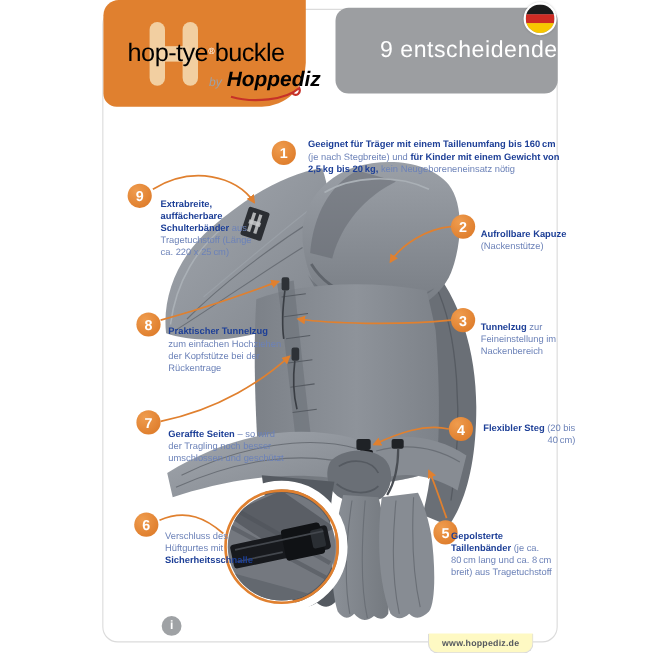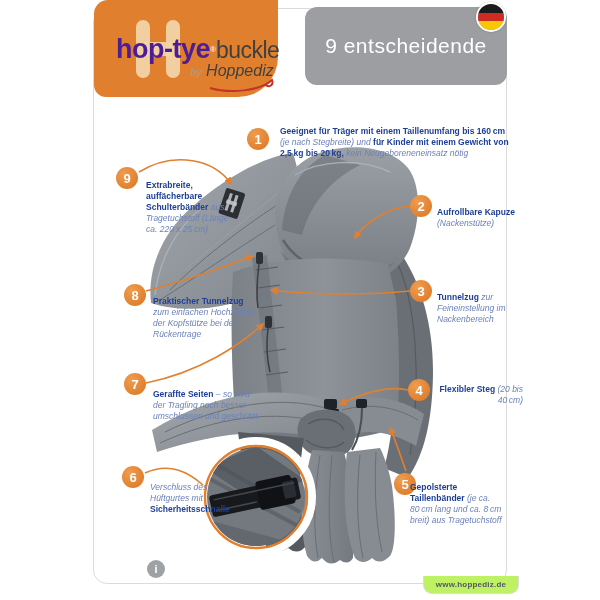--- a/index.html
+++ b/index.html
@@ -5,60 +5,60 @@
   html,body{margin:0;padding:0;background:#fff;}
   .page{position:relative;width:600px;height:600px;background:#fff;overflow:hidden;
         font-family:"Liberation Sans",sans-serif;}
   .frame{position:absolute;left:93px;top:8px;width:412px;height:574px;
          border:1.5px solid #dbdbdb;border-radius:14px;background:#fff;}
   
   .logo-box{position:absolute;left:94px;top:0;width:184px;height:97px;background:var(--orange,#DF8030);
             border-radius:14px 0 40px 12px;z-index:5;}
   .logo-h{position:absolute;left:40px;top:18px;z-index:1;}
   .logo-row{position:absolute;left:22px;top:34px;z-index:2;white-space:nowrap;}
-  .logo-bold{font-weight:bold;color:#4c1d95;font-size:27px;letter-spacing:-0.5px;}
+  .logo-bold{font-weight:normal;color:#000000;font-size:23px;letter-spacing:-0.5px;}
   .logo-reg{font-size:8px;color:#fff;vertical-align:super;}
-  .logo-light{color:#404040;font-size:23px;letter-spacing:-0.5px;}
+  .logo-light{color:#000000;font-size:23px;letter-spacing:-0.5px;}
   .byline{position:absolute;left:96px;top:62px;z-index:2;white-space:nowrap;}
   .by-txt{font-style:italic;color:#9ea1a6;font-size:11px;}
-  .by-brand{font-style:italic;font-weight:normal;color:#404040;font-size:16px;}
+  .by-brand{font-style:italic;font-weight:bold;color:#000000;font-size:19px;}
   .by-swoosh{position:absolute;left:18px;top:14px;}
   .title-box{position:absolute;left:305px;top:7px;width:202px;height:78px;background:var(--gray-box,#9c9ea1);
-             border-radius:12px;z-index:5;display:flex;flex-direction:column;align-items:center;justify-content:center;}
+             border-radius:12px;z-index:5;display:flex;flex-direction:column;align-items:flex-end;justify-content:center;}
   .title-line{color:#fff;font-size:21px;font-weight:400;letter-spacing:0.5px;line-height:26px;}
   .flag{position:absolute;left:476px;top:2px;width:26px;height:26px;border-radius:50%;
         border:2.5px solid #fff;overflow:hidden;z-index:6;box-shadow:0 0 2px rgba(0,0,0,.25);}
   .flag div{height:33.4%;}
   .flag .f1{background:#1b1b1b;} .flag .f2{background:#ce2b23;} .flag .f3{background:#f8c700;}
   
   .art{position:absolute;left:0;top:0;z-index:2;}
   
   .callout{position:absolute;z-index:4;}
   .co-num{position:absolute;left:0;top:0;width:22px;height:22px;border-radius:50%;
           background:radial-gradient(circle at 35% 30%, #ef9c4e, var(--orange,#e0802f) 72%);
           color:#fff;font-size:13px;font-weight:bold;display:flex;align-items:center;justify-content:center;}
   .co-text{position:absolute;font-size:8.5px;line-height:11px;}
   .seg-b{font-weight:bold;color:var(--blue-bold,#1d3f97);}
-  .seg-r{color:var(--blue-reg,#6c82b8);font-style:italic;}
+  .seg-r{color:var(--blue-reg,#6c82b8);}
   .co-1{left:247px;top:128px;} .co-1 .co-text{left:33px;top:-2px;width:232px;}
   .co-2{left:410px;top:195px;} .co-2 .co-text{left:27px;top:12px;width:80px;}
   .co-3{left:410px;top:280px;} .co-3 .co-text{left:27px;top:12px;width:88px;}
   .co-4{left:408px;top:379px;} .co-4 .co-text{left:29px;top:5px;width:86px;text-align:right;}
   .co-5{left:394px;top:473px;} .co-5 .co-text{left:16px;top:9px;width:92px;}
   .co-6{left:122px;top:466px;} .co-6 .co-text{left:28px;top:16px;width:92px;}
   .co-7{left:124px;top:373px;} .co-7 .co-text{left:29px;top:16px;width:110px;}
   .co-8{left:124px;top:284px;} .co-8 .co-text{left:29px;top:12px;width:104px;}
   .co-9{left:116px;top:167px;} .co-9 .co-text{left:30px;top:13px;width:96px;}
   
   .footer-info{position:absolute;left:147px;top:560px;z-index:4;display:flex;gap:8px;}
   .info-icon{width:18px;height:18px;border-radius:50%;background:#9fa2a5;color:#fff;
              font-weight:bold;font-size:11px;display:flex;align-items:center;justify-content:center;flex:0 0 auto;}
   .norm-b{font-size:8.5px;font-weight:bold;color:var(--blue-bold,#1d3f97);line-height:11px;}
   .norm-r{font-size:8.5px;color:#8c96a8;line-height:11px;}
-  .url-pill{position:absolute;left:423px;top:576px;width:94px;height:17px;background:#bef264;
+  .url-pill{position:absolute;left:389px;top:576px;width:94px;height:17px;background:#fef9c3;
             border:1.5px solid #dbdbdb;border-top:none;border-radius:0 0 9px 9px;z-index:5;
             display:flex;align-items:center;justify-content:center;}
   .url-txt{font-size:8px;font-weight:bold;color:#55585e;letter-spacing:0.2px;}
 </style>
 </head>
 <body>
 
 <div class="page">
 
   <div class="frame"></div>

